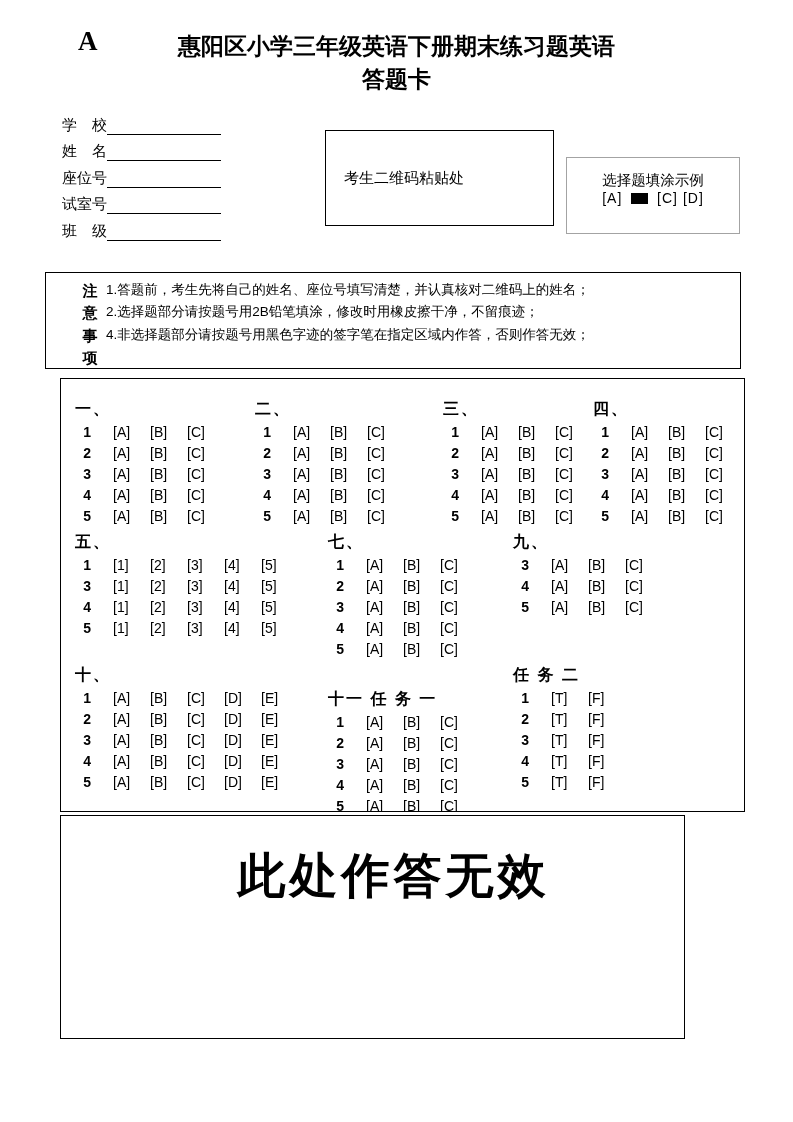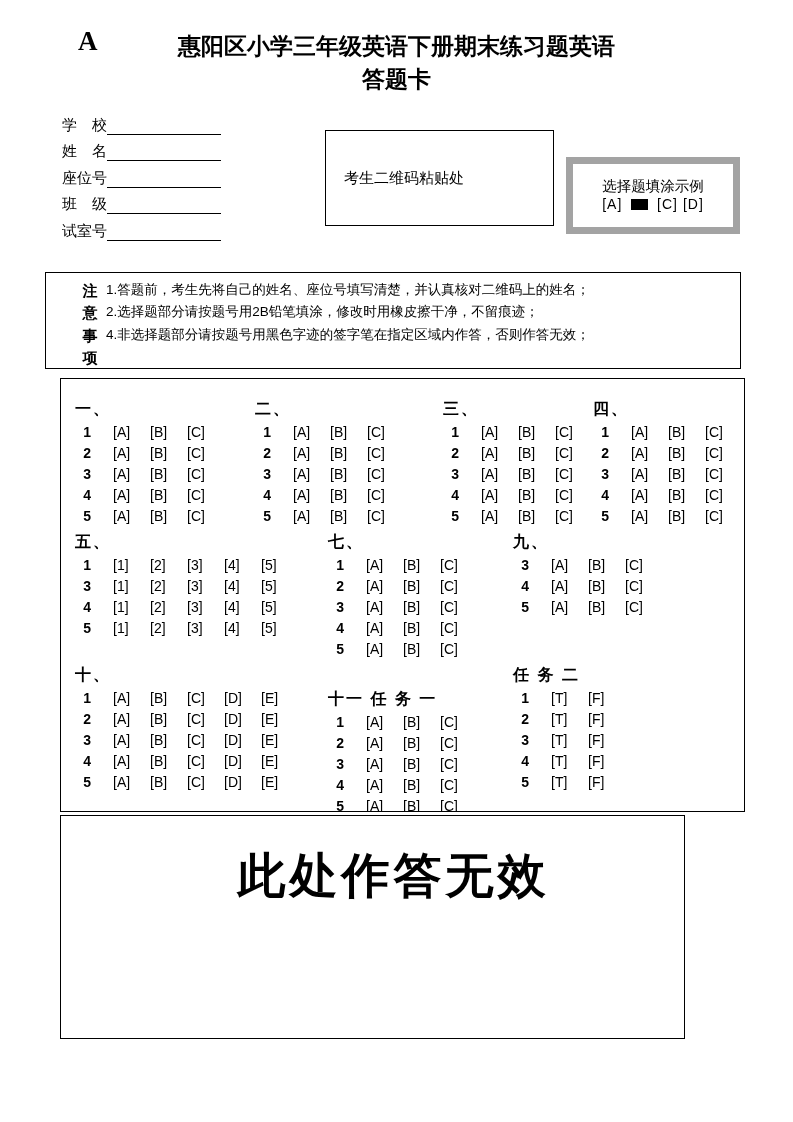--- a/index.html
+++ b/index.html
@@ -12,21 +12,21 @@
   #version{left:78px;top:26px;font-size:27px;font-weight:bold;
     font-family:"Liberation Serif","DejaVu Serif",serif;}
   #title{left:0;width:100%;top:30px;text-align:center;font-weight:bold;
     font-size:23px;line-height:33px;}
   #student-info{left:62px;top:108px;font-size:15px;}
   .info-line{height:26.6px;display:flex;align-items:flex-end;}
   .info-label{display:inline-block;white-space:pre;}
   .info-blank{display:inline-block;width:114px;border-bottom:1.5px solid #000;height:18px;}
   #qr-box{left:325px;top:130px;width:229px;height:96px;border:1px solid #000;
     display:flex;align-items:center;font-size:15px;padding-left:18px;}
-  #example-box{left:566px;top:157px;width:174px;height:77px;border:7px solid #a3a3a3;
+  #example-box{left:566px;top:157px;width:174px;height:77px;border:1px solid #a3a3a3;
     text-align:center;}
   .ex-title{margin-top:13px;font-size:14.5px;}
   .ex-options{font-size:14px;letter-spacing:1px;white-space:pre;}
   .filled-block{display:inline-block;width:17px;height:11px;background:#000;
     vertical-align:-1px;margin:0 4px;}
   #notice-box{left:45px;top:272px;width:696px;height:97px;border:1px solid #000;}
   #notice-vertical{position:absolute;left:35px;top:7px;font-weight:bold;font-size:15px;
     line-height:22.4px;width:18px;text-align:center;}
   #notice-items{position:absolute;left:60px;top:6px;font-size:13.5px;line-height:22.4px;
     white-space:nowrap;}
@@ -61,25 +61,25 @@
   </div>
   <div class="info-line">
     <span class="info-label">姓　名</span>
       <span class="info-blank"></span>
   </div>
   <div class="info-line">
     <span class="info-label">座位号</span>
       <span class="info-blank"></span>
   </div>
   <div class="info-line">
-    <span class="info-label">班　级</span>
+    <span class="info-label">试室号</span>
       <span class="info-blank"></span>
   </div>
   <div class="info-line">
-    <span class="info-label">试室号</span>
+    <span class="info-label">班　级</span>
       <span class="info-blank"></span>
   </div>
 </div>
 
 <div class="abs" id="qr-box">
   <span>考生二维码粘贴处</span>
 </div>
 
 <div class="abs" id="example-box">
   <div class="ex-title">选择题填涂示例</div>

